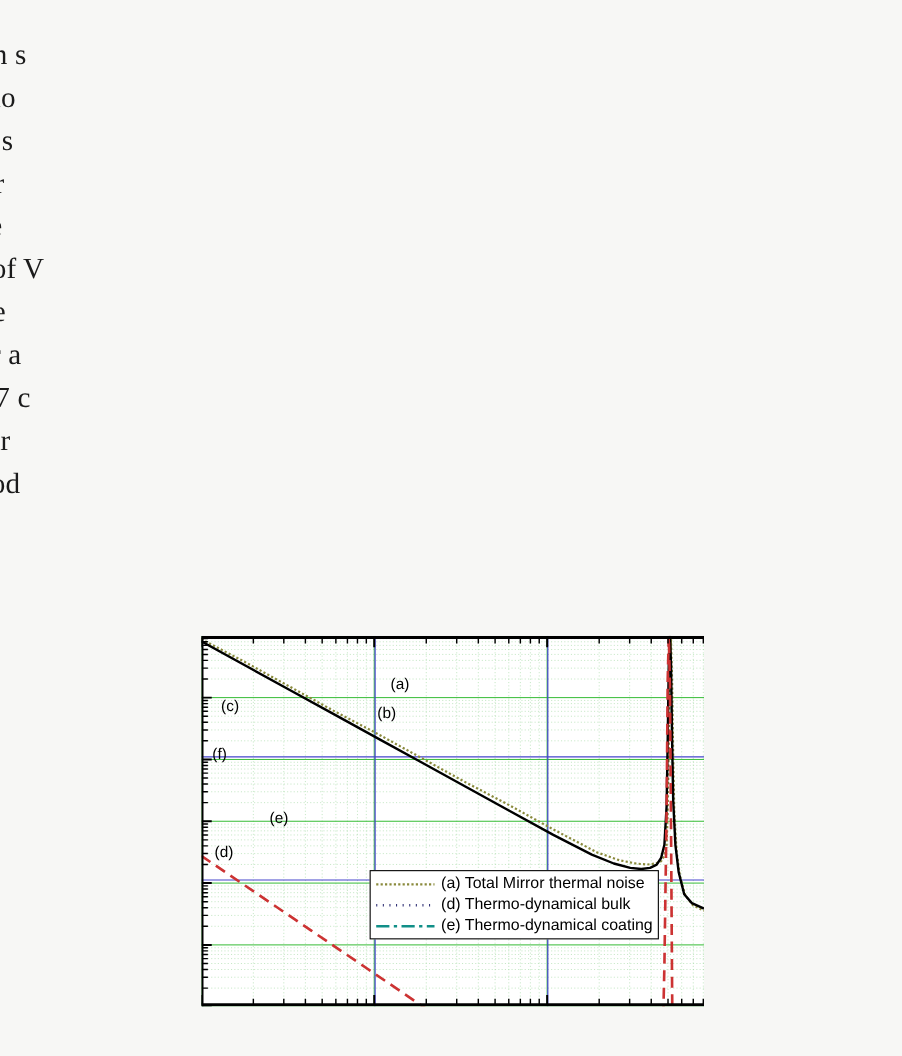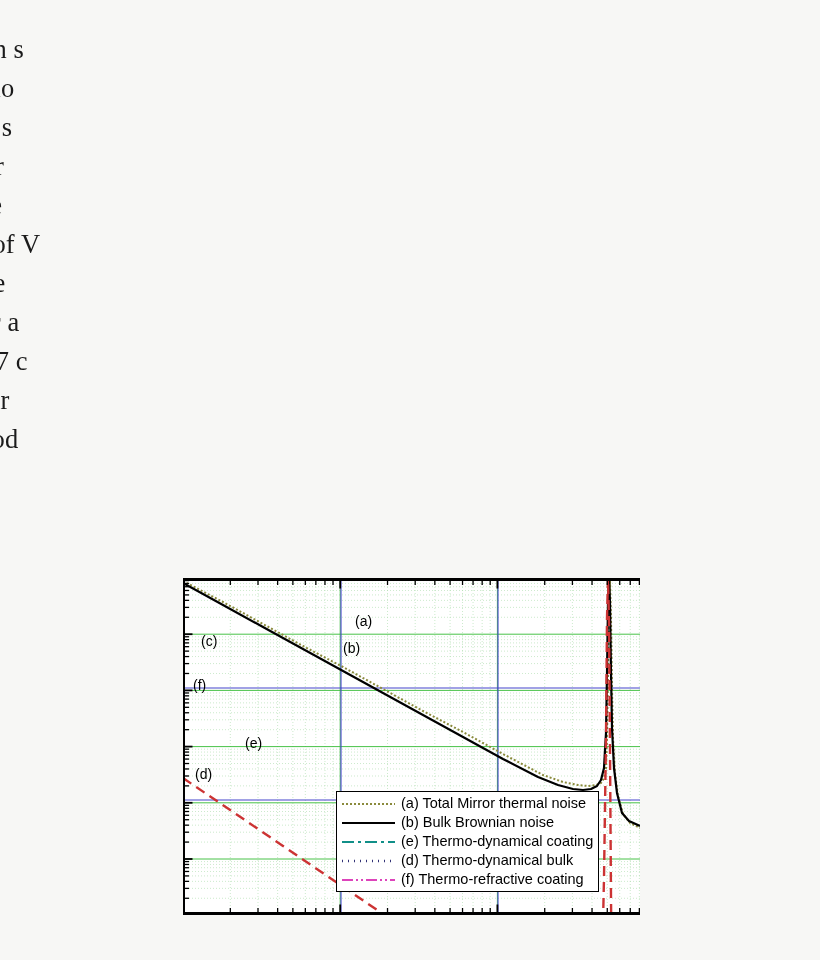--- a/index.html
+++ b/index.html
@@ -343,44 +343,28 @@
         <span class="legend-sample">
           <svg width="57" height="14">
             <line x1="2" y1="7" x2="55" y2="7" stroke="#8a8a3c" stroke-width="2" stroke-dasharray="2,2"></line>
           </svg>
         </span>
         <span class="legend-label">(a) Total Mirror thermal noise</span>
       </div>
       <div class="legend-row">
         <span class="legend-sample">
           <svg width="57" height="14">
-            <line x1="2" y1="7" x2="55" y2="7" stroke="#000000" stroke-width="2.2"></line>
+            <line x1="2" y1="7" x2="55" y2="7" stroke="#333377" stroke-width="2.4" stroke-dasharray="1,5"></line>
           </svg>
         </span>
-        <span class="legend-label">(b) Bulk Brownian noise</span>
+        <span class="legend-label">(d) Thermo-dynamical bulk</span>
       </div>
       <div class="legend-row">
         <span class="legend-sample">
           <svg width="57" height="14">
             <line x1="2" y1="7" x2="55" y2="7" stroke="#118f88" stroke-width="2.2" stroke-dasharray="12,4,3,4"></line>
           </svg>
         </span>
         <span class="legend-label">(e) Thermo-dynamical coating</span>
       </div>
-      <div class="legend-row">
-        <span class="legend-sample">
-          <svg width="57" height="14">
-            <line x1="2" y1="7" x2="55" y2="7" stroke="#333377" stroke-width="2.4" stroke-dasharray="1,5"></line>
-          </svg>
-        </span>
-        <span class="legend-label">(d) Thermo-dynamical bulk</span>
-      </div>
-      <div class="legend-row">
-        <span class="legend-sample">
-          <svg width="57" height="14">
-            <line x1="2" y1="7" x2="55" y2="7" stroke="#dd44bb" stroke-width="2.2" stroke-dasharray="11,3,2,3,2,3"></line>
-          </svg>
-        </span>
-        <span class="legend-label">(f) Thermo-refractive coating</span>
-      </div>
     </div>
 
 </div>
 
 </body></html>

